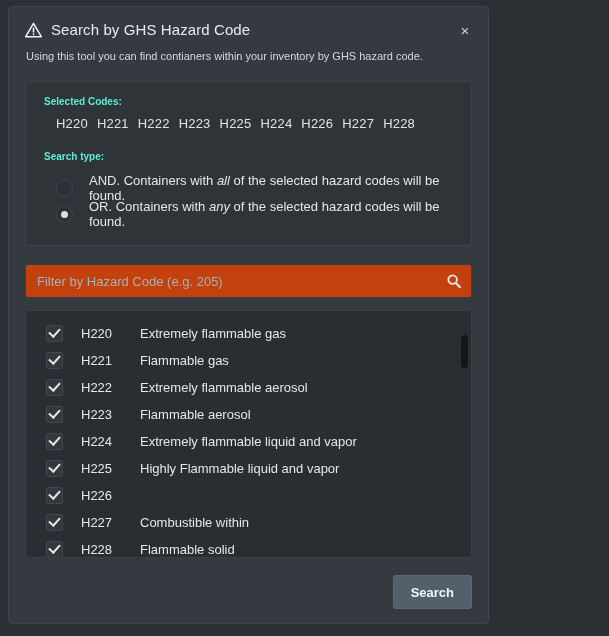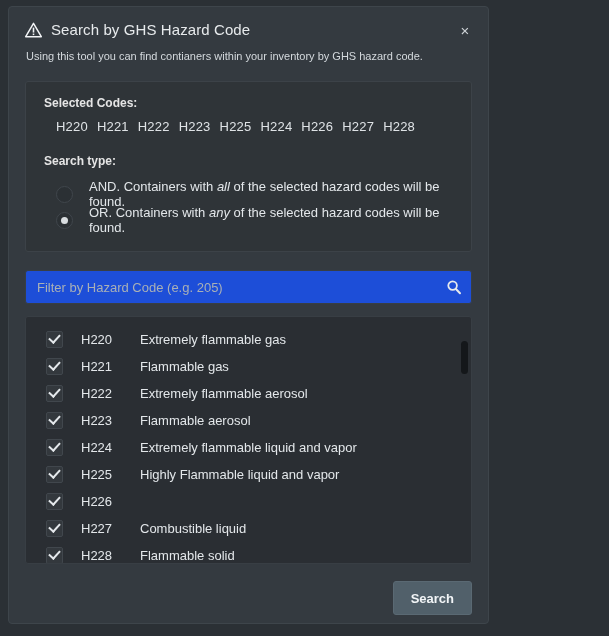--- a/index.html
+++ b/index.html
@@ -80,23 +80,23 @@
   
   .info-panel {
     margin-top: 22px;
     background: #2f3438;
     border: 1px solid #3c4248;
     border-radius: 3px;
     padding: 14px 18px 18px 18px;
     box-sizing: border-box;
   }
   .panel-label {
-    font-size: 12px;
+    font-size: 10px;
     font-weight: bold;
-    color: #e5e5e5;
+    color: #5eead4;
   }
   .code-list {
     margin: 9px 0 0 12px;
     font-size: 13px;
     color: #dfe3e6;
     letter-spacing: .2px;
   }
   .code-list span { margin-right: 9px; }
   .panel-label.second { display: block; margin-top: 20px; }
 
@@ -134,21 +134,21 @@
   
   .filter-wrap {
     position: relative;
     margin-top: 18px;
     height: 34px;
   }
   .filter-input {
     width: 100%;
     height: 34px;
     box-sizing: border-box;
-    background: #1d4ed8;
+    background: #c2410c;
     border: 1px solid #383e44;
     border-radius: 3px;
     color: #e6e9ec;
     font-size: 13px;
     font-family: "Liberation Sans", sans-serif;
     padding: 0 34px 0 11px;
     outline: none;
   }
   .filter-input::placeholder { color: #a9b0b6; }
   .search-icon {
@@ -332,21 +332,21 @@
           <span class="row-code">H225</span>
           <span class="row-desc">Highly Flammable liquid and vapor</span>
         </div>
         <div class="list-row">
           <span class="checkbox checked"></span>
           <span class="row-code">H226</span>
         </div>
         <div class="list-row">
           <span class="checkbox checked"></span>
           <span class="row-code">H227</span>
-          <span class="row-desc">Combustible liquid</span>
+          <span class="row-desc">Combustible within</span>
         </div>
         <div class="list-row">
           <span class="checkbox checked"></span>
           <span class="row-code">H228</span>
           <span class="row-desc">Flammable solid</span>
         </div>
 
       </div>
       <div class="scrollbar-track">
         <div class="scrollbar-thumb"></div>

